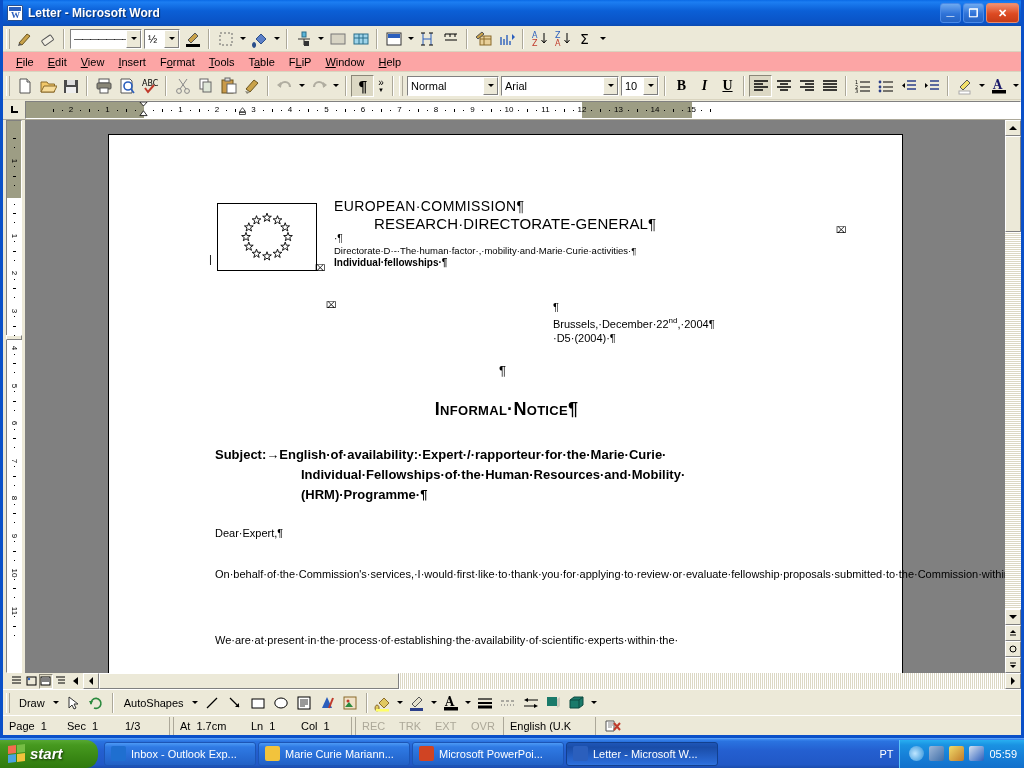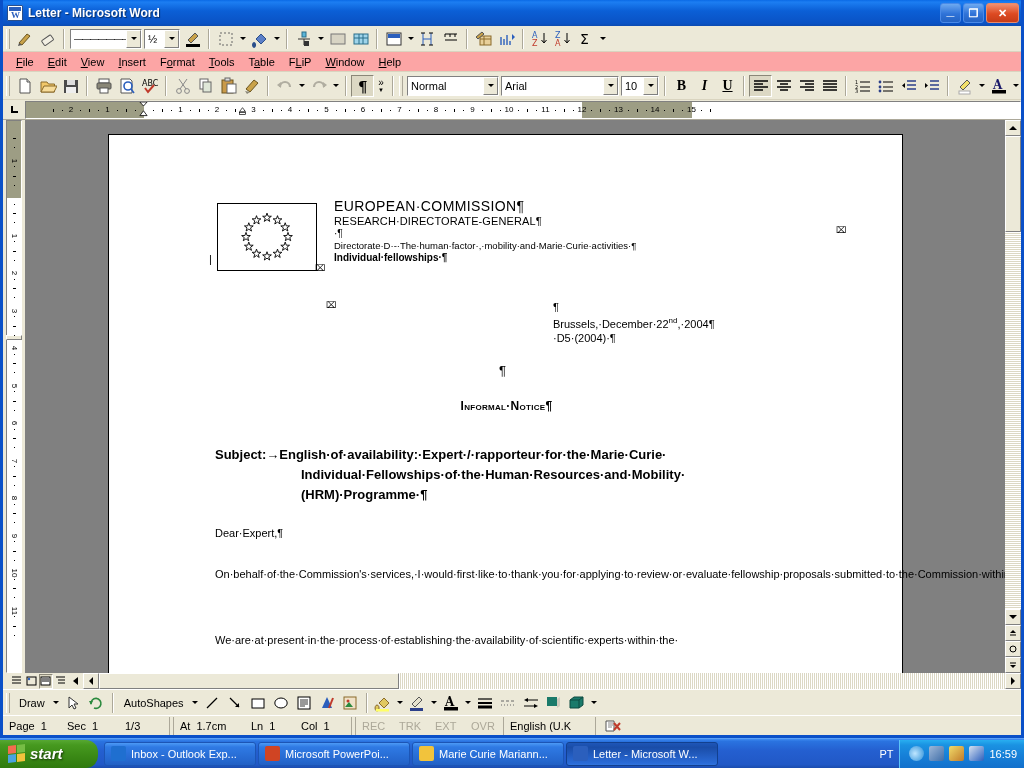--- a/index.html
+++ b/index.html
@@ -173,31 +173,31 @@
   }
 
   
   .doc { position: absolute; left: 0; top: 0; width: 795px; font-size: 11px; color: #000; }
   .euflag {
     position: absolute; left: 108px; top: 68px; width: 100px; height: 68px;
     border: 1px solid #000; background: #fff;
   }
   .hdrtext { position: absolute; left: 225px; top: 63px; }
   .l1 { font-size: 14px; letter-spacing: .4px; font-family: "Liberation Sans", sans-serif; }
-  .l2 { font-size: 11px; letter-spacing: .1px; margin-top: 1px; }
+  .l2 { font-size: 15px; letter-spacing: .1px; margin-top: 1px; margin-left: 40px; }
   .l3 { font-size: 10px; margin-top: 1px; }
   .l4 { font-size: 9.5px; margin-top: 1px; }
   .l5 { font-size: 10px; font-weight: bold; margin-top: 1px; }
   .anchor { color: #000; font-size: 9px; }
 
   .dateblk { position: absolute; left: 444px; top: 165px; font-size: 11px; line-height: 14px; }
   .centerpil { position: absolute; left: 390px; top: 228px; font-size: 13px; }
   .doctitle {
     position: absolute; left: 0; right: 0; top: 264px; text-align: center;
-    font-size: 12px; font-weight: bold; font-variant: small-caps; letter-spacing: .3px;
+    font-size: 18px; font-weight: bold; font-variant: small-caps; letter-spacing: .3px;
   }
   .subject {
     position: absolute; left: 106px; top: 310px; width: 590px;
     font-size: 13px; font-weight: bold; line-height: 20px;
   }
   .subject .ind { display: block; padding-left: 86px; }
   .dear { position: absolute; left: 106px; top: 392px; font-size: 11px; }
   .para1 { position: absolute; left: 106px; top: 432px; width: 592px;
     font-size: 11px; line-height: 15.5px; }
   .para2 { position: absolute; left: 106px; top: 498px; width: 592px;
@@ -1095,34 +1095,34 @@
           <i></i>
         </span>
       <span>start</span>
     </div>
     <div class="tasks" id="tasks">
         <div class="task">
           <span class="tico" style="background: rgb(31, 111, 208);"></span>
           <span>Inbox - Outlook Exp...</span>
         </div>
         <div class="task">
+          <span class="tico" style="background: rgb(242, 195, 60);"></span>
+          <span>Marie Curie Mariann...</span>
+        </div>
+        <div class="task">
           <span class="tico" style="background: rgb(208, 68, 35);"></span>
           <span>Microsoft PowerPoi...</span>
-        </div>
-        <div class="task">
-          <span class="tico" style="background: rgb(242, 195, 60);"></span>
-          <span>Marie Curie Mariann...</span>
         </div>
         <div class="task active">
           <span class="tico" style="background: rgb(43, 95, 189);"></span>
           <span>Letter - Microsoft W...</span>
         </div>
       </div>
     <div class="lang">PT</div>
     <div class="tray">
       <span class="trayico" style="background:radial-gradient(circle at 40% 50%,#bfe6ff,#2a8ed8);border-radius:50%"></span>
       <span class="trayico" style="background:linear-gradient(135deg,#9fb8d8,#3f6ea8)"></span>
       <span class="trayico" style="background:linear-gradient(135deg,#f2dc6a,#c07a2a)"></span>
       <span class="trayico" style="background:linear-gradient(135deg,#d8e2f0,#2b5fbd)"></span>
-      <span>16:59</span>
+      <span>05:59</span>
     </div>
   </div>
 </div>
 
 </body></html>

